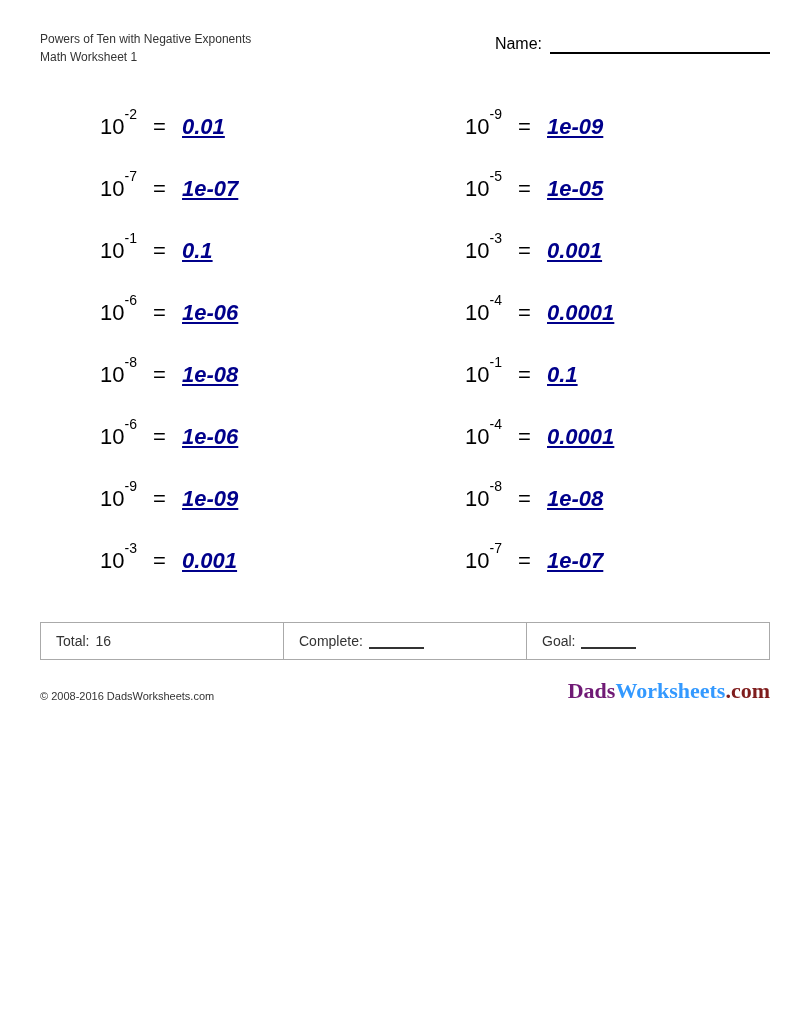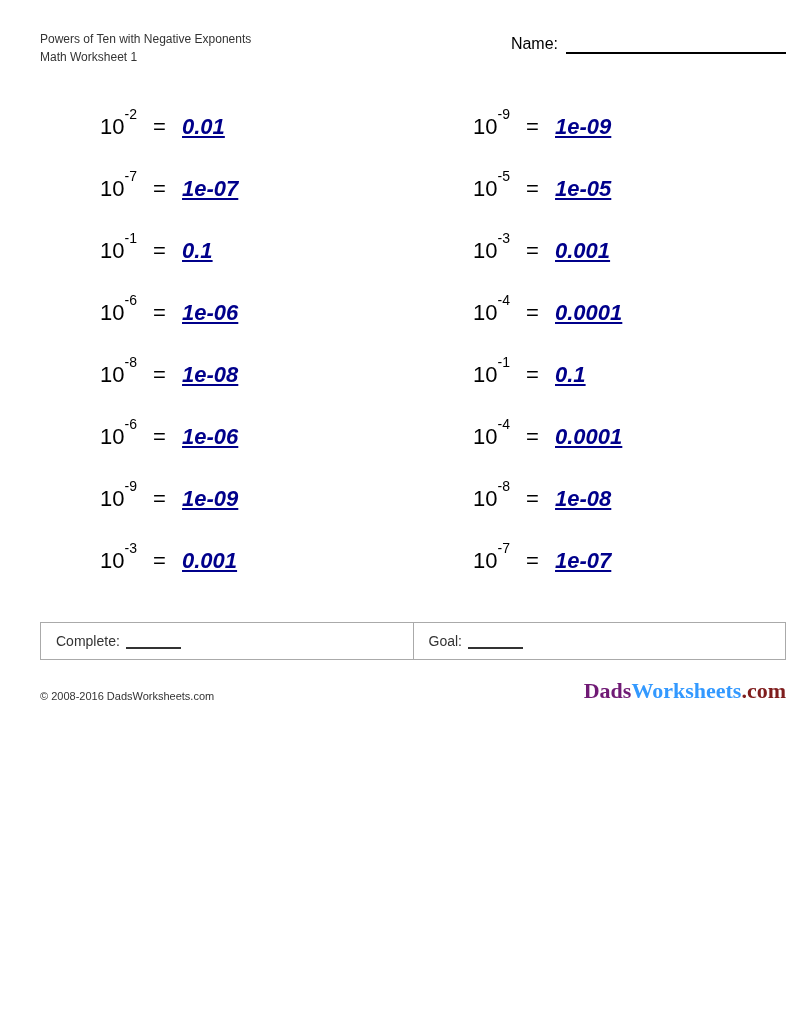--- a/index.html
+++ b/index.html
@@ -9,21 +9,21 @@
       justify-content: center;
       align-items: flex-start;
       min-height: 100vh;
       font-family: Arial, sans-serif;
     }
     .page {
       width: 810px;
       min-height: 1025px;
       background: #fff;
       position: relative;
-      padding: 30px 24px 20px 40px;
+      padding: 30px 40px 20px 40px;
       box-shadow: 2px 2px 10px rgba(0,0,0,0.4);
     }
     .header-top {
       display: flex;
       justify-content: space-between;
       align-items: flex-start;
       margin-bottom: 8px;
     }
     .title-block {
       font-size: 12px;
@@ -238,20 +238,24 @@
       <div class="problem">
       <span class="base">10</span>
         <span class="exp">-7</span>
       <span class="equals">&nbsp;=&nbsp;</span>
       <span class="answer">1e-07</span>
     </div>
     </div>
 
   <div class="footer-box">
     <div class="footer-cell">
+      <span>Total:</span>
+      <span>16</span>
+    </div>
+    <div class="footer-cell">
       <span>Complete:</span>
       <span class="footer-blank"></span>
     </div>
     <div class="footer-cell">
       <span>Goal:</span>
       <span class="footer-blank"></span>
     </div>
   </div>
 
   <div class="bottom-bar">

